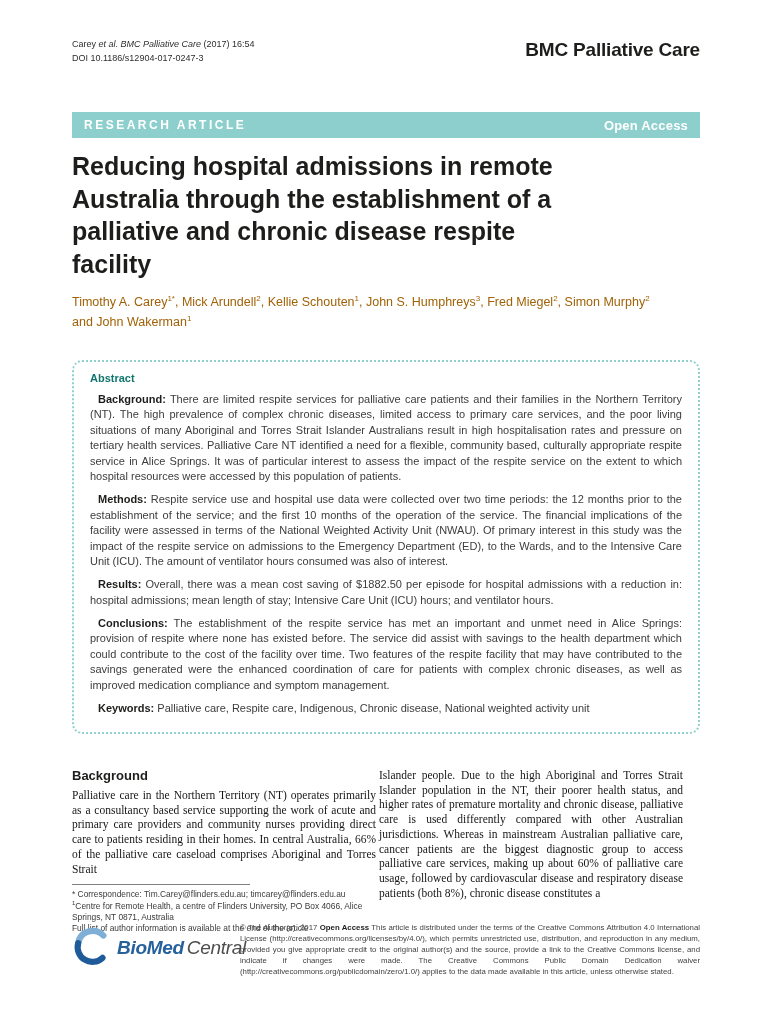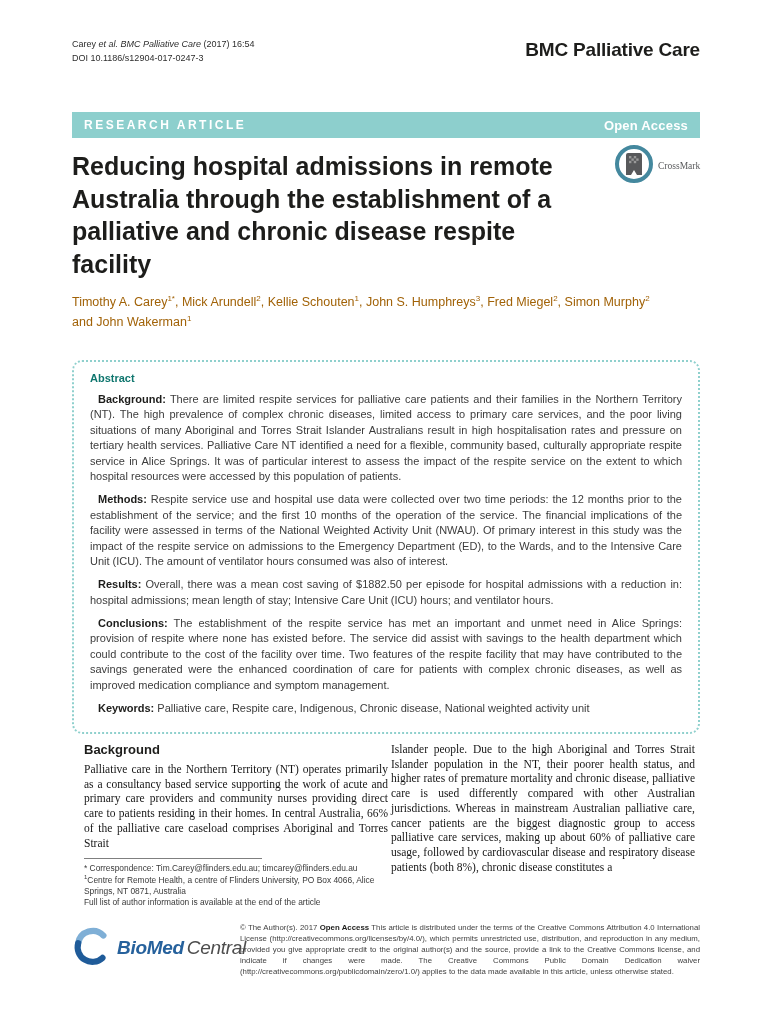--- a/index.html
+++ b/index.html
@@ -37,21 +37,21 @@
   
   .abstract-box {
     top:360px; box-sizing:border-box; border:2px dotted #8FD0CD; border-radius:10px;
     padding:10px 16px 8px; min-height:362px;
   }
   .abstract-title { font-size:11px; font-weight:bold; margin:0 0 8px; color:#0f766e; }
   .abstract-box p { font-size:11px; line-height:1.4; margin:0 0 8px; text-align:justify; color:#3c3c3c; }
   .abstract-box p b { color:#1d1d1b;padding-left:8px; }
 
   
-  .body-cols { top:742px; display:flex; gap:3px;margin-left:12px; }
+  .body-cols { top:768px; display:flex; gap:3px; }
   .col { width:304px; }
   .body-heading { font-size:13px; font-weight:bold; margin:0 0 5px; color:#1d1d1b; }
   .body-text { font-family:Liberation Serif, serif; font-size:11.5px; line-height:1.28; text-align:justify; margin:0; color:#161616; }
 
   
   .footnote-block { margin-top:8px; }
   .footnote-sep { width:178px; border:0; border-top:1px solid #7f7f7f; margin:0 0 4px; }
   .footnote { font-size:8.4px; line-height:1.35; color:#3a3a3a; }
   .footnote sup { font-size:6px; line-height:0; }
 
@@ -82,37 +82,20 @@
     <span class="banner-badge">Open Access</span>
   </div>
 
   <div class="abs title-block">
     <div>Reducing hospital admissions in remote</div>
     <div>Australia through the establishment of a</div>
     <div>palliative and chronic disease respite</div>
     <div>facility</div>
   </div>
 
-  <div class="crossmark">
-    <span>
-      <svg width="40" height="40" viewBox="0 0 40 40">
-        <circle cx="20" cy="20" r="17" fill="#ffffff" stroke="#44889E" stroke-width="4"></circle>
-        <path d="M14 9 h12 q2 0 2 2 v20 h-5 l-3 -5 -3 5 h-5 v-20 q0 -2 2 -2 z" fill="#58595b"></path>
-        <g fill="#9a9a9a">
-          <rect x="15" y="12" width="2.4" height="2.4"></rect>
-            <rect x="19.8" y="12" width="2.4" height="2.4"></rect>
-          <rect x="17.4" y="14.4" width="2.4" height="2.4"></rect>
-            <rect x="22.2" y="14.4" width="2.4" height="2.4"></rect>
-          <rect x="15" y="16.8" width="2.4" height="2.4"></rect>
-            <rect x="19.8" y="16.8" width="2.4" height="2.4"></rect>
-        </g>
-      </svg>
-    </span>
-    <span class="crossmark-label">CrossMark</span>
-  </div>
 
   <div class="abs authors">
     <div>
       <span></span><span>Timothy A. Carey</span><sup>1*</sup><span>, </span><span>Mick Arundell</span><sup>2</sup><span>, </span><span>Kellie Schouten</span><sup>1</sup><span>, </span><span>John S. Humphreys</span><sup>3</sup><span>, </span><span>Fred Miegel</span><sup>2</sup><span>, </span><span>Simon Murphy</span><sup>2</sup>
     </div>
     <div>
       <span>and </span><span>John Wakerman</span><sup>1</sup>
     </div>
   </div>
 

